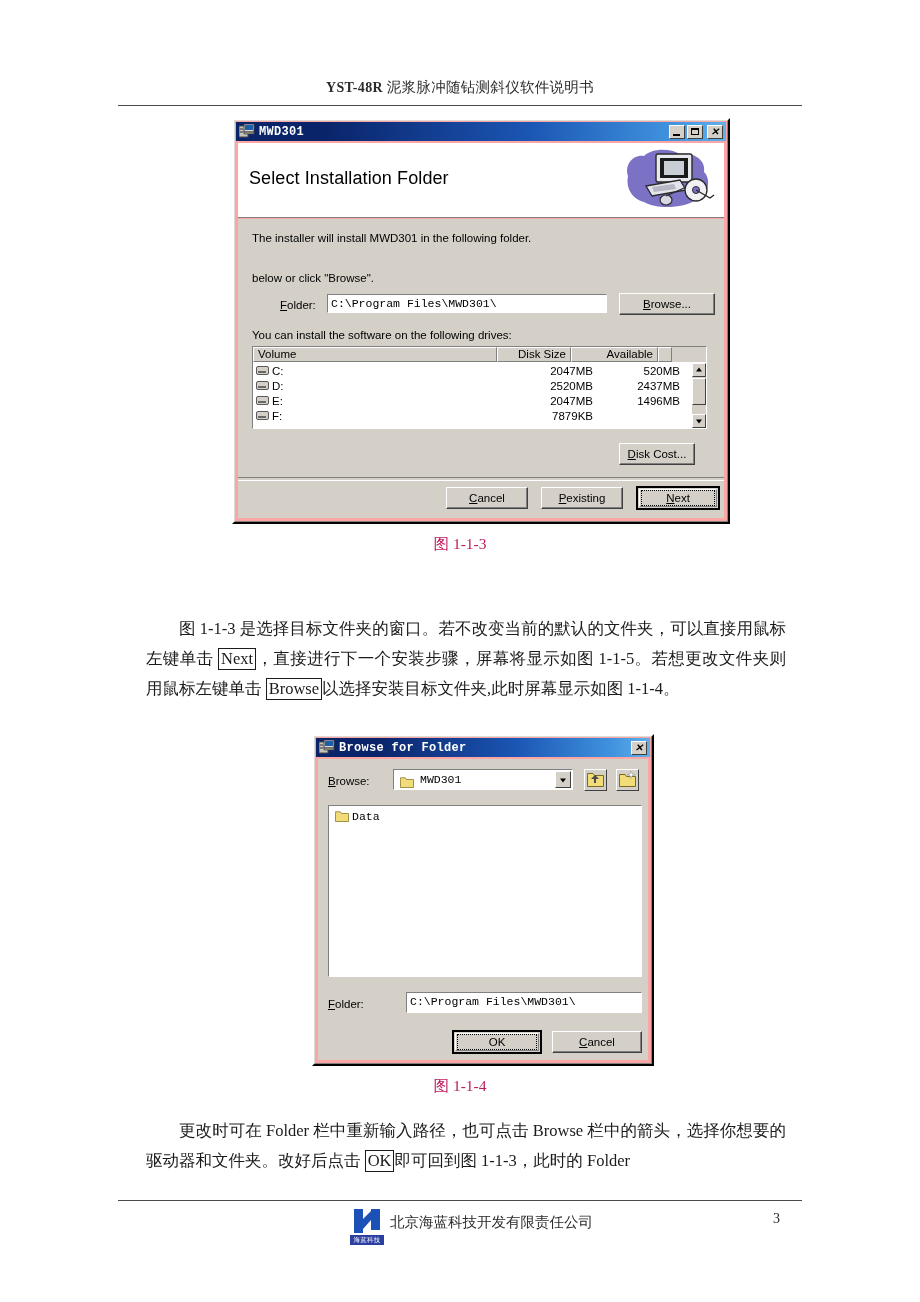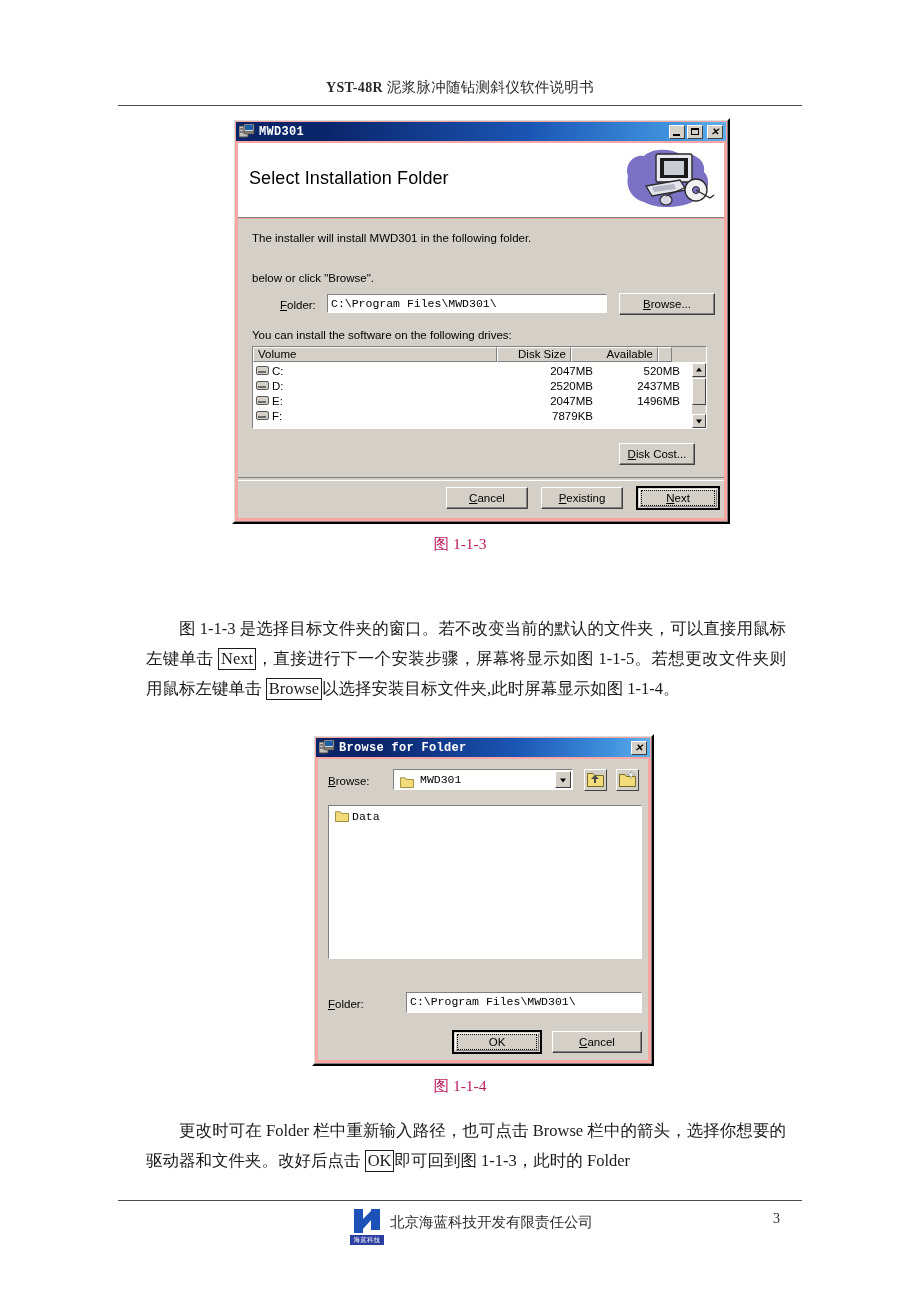--- a/index.html
+++ b/index.html
@@ -507,21 +507,21 @@
       </div>
       <div class="toolbtn" style="left:298px;top:10px;">
         <span>
           <svg width="19" height="18" viewBox="0 0 19 18" style="display:block;margin:1px 0 0 1px;">
             <path d="M1.5 5.5 L1.5 15.5 L17.5 15.5 L17.5 5.5 L8.5 5.5 L7 3.5 L1.5 3.5 Z" fill="#f2dc7a" stroke="#7a6a20" stroke-width="1"></path>
             <path d="M13 0 L14.2 3 L17 3.6 L14.2 4.6 L13 7.6 L12 4.6 L9.2 3.6 L12 3 Z" fill="#ffffff" stroke="#8a8a8a" stroke-width="0.5"></path>
           </svg>
         </span>
       </div>
 
-      <div class="treebox" style="left:10px;top:46px;width:314px;height:154px;">
+      <div class="treebox" style="left:10px;top:46px;width:314px;height:172px;">
         <div class="tree-item">
           <div class="fld-ico">
             <svg width="14" height="11" viewBox="0 0 14 11">
               <path d="M0.5 2.5 L0.5 10.5 L13.5 10.5 L13.5 2.5 L6.5 2.5 L5.3 0.8 L0.5 0.8 Z" fill="#f2dc7a" stroke="#8a7a2a" stroke-width="0.8"></path>
             </svg>
           </div>
           <span>Data</span>
         </div>
       </div>
 

